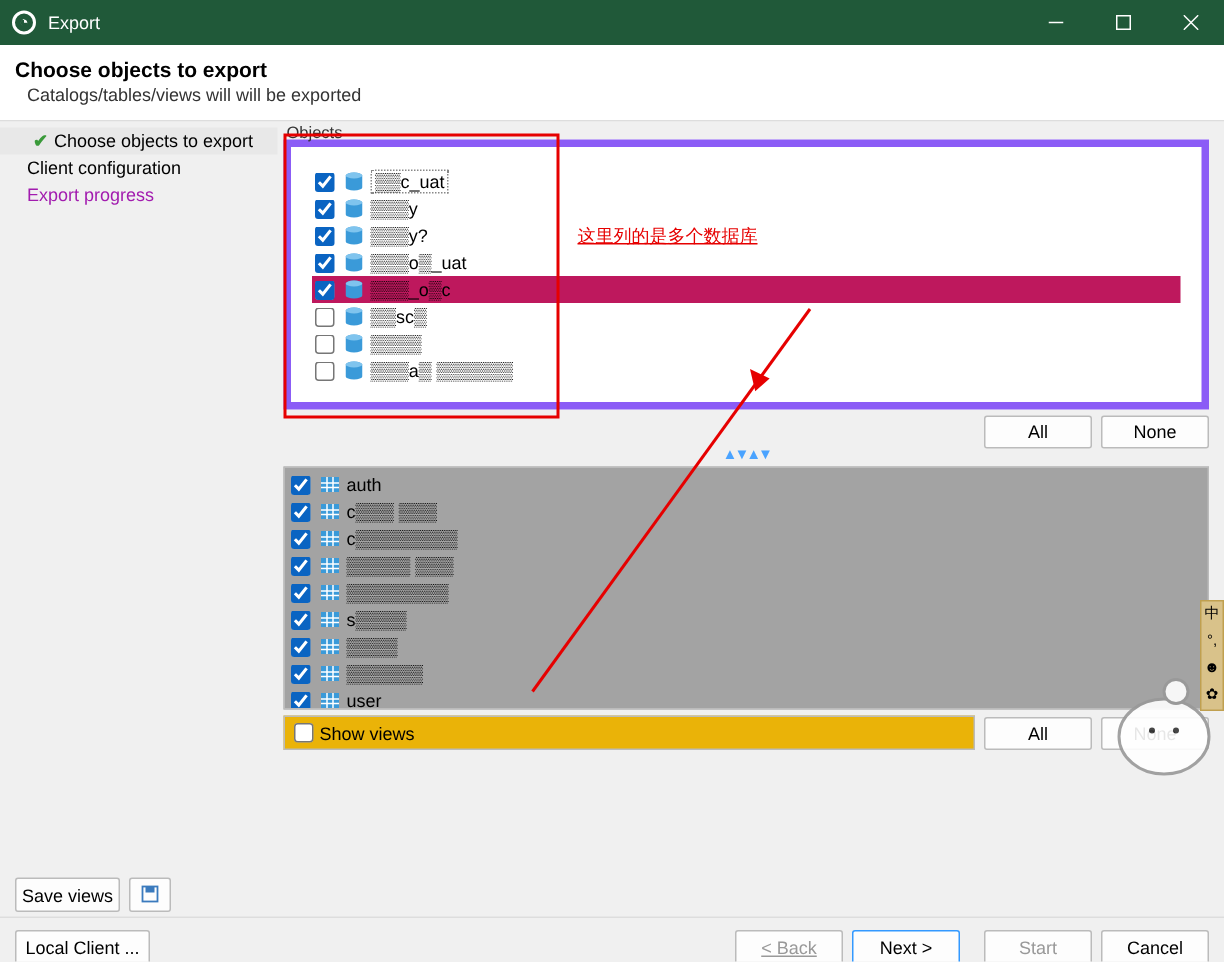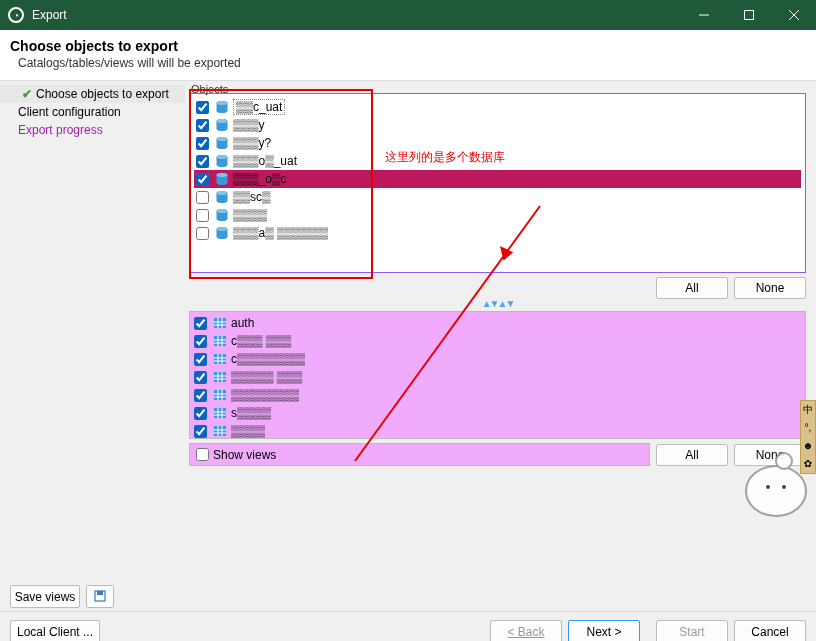--- a/index.html
+++ b/index.html
@@ -26,36 +26,36 @@
   .step.active::before { content: "✔"; color: #3a9a3a; position: absolute; left: 22px; font-weight: bold; }
   .step.active { padding-left: 36px; }
   .step.disabled { color: #a21caf; }
 
   .content { flex: 1; padding: 4px 10px 4px 4px; position: relative; }
 
   
   .fieldset { border: none; position: relative; padding-top: 8px; }
   .legend { position: absolute; top: -2px; left: 2px; font-size: 11px; color: #333; }
 
-  .listbox { border: 1px solid #8b5cf6; background: #fff; height: 180px; overflow: hidden; padding: 4px; }
-  .listbox2 { border: 1px solid #bbb; background: #f0abfc; height: 128px; overflow: hidden; padding: 2px; margin-top: 2px; }
+  .listbox { border: 5px solid #8b5cf6; background: #fff; height: 180px; overflow: hidden; padding: 14px; }
+  .listbox2 { border: 1px solid #bbb; background: #a3a3a3; height: 162px; overflow: hidden; padding: 2px; margin-top: 2px; }
 
   .item-row { display: flex; align-items: center; height: 18px; padding: 0 2px; white-space: nowrap; }
   .item-row.selected { background: #be185d; }
   .item-row input[type=checkbox] { width: 13px; height: 13px; margin-right: 6px; accent-color: #0a64c2; }
   .db-icon, .tbl-icon { width: 14px; height: 14px; margin-right: 4px; flex-shrink: 0; }
   .db-icon svg, .tbl-icon svg { display: block; }
   .item-label { font-size: 12px; }
   .item-label.boxed { border: 1px dotted #888; padding: 0 2px; }
 
   .btn-row { display: flex; justify-content: flex-end; gap: 6px; margin-top: 4px; }
   .btn { border: 1px solid #bbb; background: #fdfdfd; padding: 3px 0; width: 72px; text-align: center; font-size: 12px; cursor: default; border-radius: 2px; }
 
   .show-views-row { display: flex; align-items: center; justify-content: space-between; margin-top: 4px; }
-  .show-views-left { display: flex; align-items: center; gap: 4px; border: 1px solid #bbb; background: #f0abfc; flex: 1; margin-right: 6px; height: 23px; padding: 0 6px; }
+  .show-views-left { display: flex; align-items: center; gap: 4px; border: 1px solid #bbb; background: #eab308; flex: 1; margin-right: 6px; height: 23px; padding: 0 6px; }
   .show-views-left input { accent-color: #0a64c2; }
 
   
   .anno-box { position: absolute; border: 2px solid #e60000; pointer-events: none; }
   .anno-text { position: absolute; color: #e60000; font-family: "Microsoft YaHei", sans-serif; font-size: 22px; line-height: 32px; pointer-events: none; }
   .anno-arrow { position: absolute; pointer-events: none; }
 
   
   .bottom-tools { height: 30px; padding: 0 10px; display: flex; align-items: center; gap: 6px; }
   .footer { height: 40px; border-top: 1px solid #ddd; padding: 0 10px; display: flex; align-items: center; }
@@ -341,21 +341,21 @@
         <div class="show-views-left">
           <input type="checkbox" id="show-views-cb" style="">
           <span>Show views</span>
         </div>
         <div class="btn">All</div>
         <div class="btn" style="margin-left:6px;">None</div>
       </div>
     </div>
 
     <div class="anno-box" style="left:4px; top:8px; width:184px; height:190px;"></div>
-    <div class="anno-text" style="left:200px; top:60px;">
+    <div class="anno-text" style="left:200px; top:60px;text-decoration:underline;">
       <div>这里列的是多个数据库</div>
     </div>
     <svg class="anno-arrow" style="left:155px; top:120px;" width="210" height="270">
       <line x1="200" y1="5" x2="15" y2="260" stroke="#e60000" stroke-width="2"></line>
       <polygon points="0,0 14,4 6,14" fill="#e60000" transform="translate(160,45) rotate(10)"></polygon>
     </svg>
 
   </div>
 </div>
 

